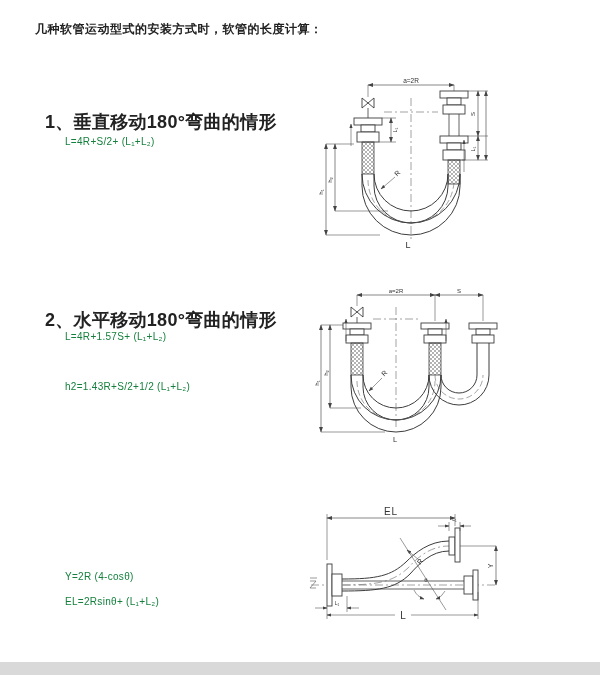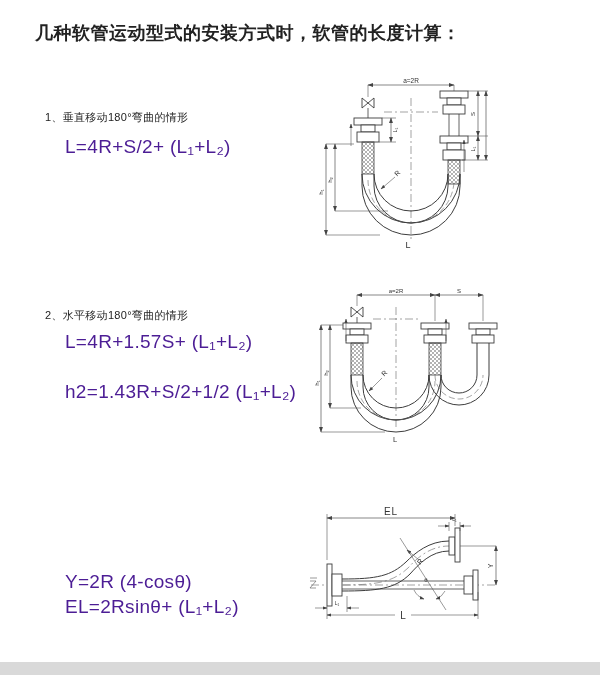--- a/index.html
+++ b/index.html
@@ -1,21 +1,21 @@
 <!DOCTYPE html>
 <html><head>
 <meta charset="utf-8">
 <style>
   html,body{margin:0;padding:0;background:#f2f2f2;}
   .page{position:relative;width:600px;height:675px;background:#ffffff;overflow:hidden;
         font-family:"Liberation Sans",sans-serif;color:#222;}
-  .title{position:absolute;left:35px;top:21px;font-size:18px;font-weight:bold;
+  .title{position:absolute;left:35px;top:21px;font-size:12px;font-weight:bold;
          letter-spacing:.5px;white-space:nowrap;}
-  .heading{position:absolute;font-size:11px;font-weight:normal;letter-spacing:.3px;white-space:nowrap;}
-  .formula{position:absolute;font-size:19px;letter-spacing:.3px;white-space:nowrap;color:#4c1d95;}
+  .heading{position:absolute;font-size:18px;font-weight:bold;letter-spacing:.3px;white-space:nowrap;}
+  .formula{position:absolute;font-size:10px;letter-spacing:.3px;white-space:nowrap;color:#15803d;}
   .diag{position:absolute;}
   .footer-strip{position:absolute;left:0;top:662px;width:600px;height:13px;background:#d9d9d9;}
   
   svg text{fill:#333;font-family:"Liberation Sans",sans-serif;}
   .dl{stroke:#555;stroke-width:.7;fill:none;}
   .ar{marker-start:url(#ah);marker-end:url(#ah);}
   .ae{marker-end:url(#ah);}
   .ext{stroke:#555;stroke-width:.6;fill:none;}
   .cl{stroke:#666;stroke-width:.6;fill:none;stroke-dasharray:8 3 2 3;}
   .hc{stroke:#666;stroke-width:.6;fill:none;stroke-dasharray:6 3;}

